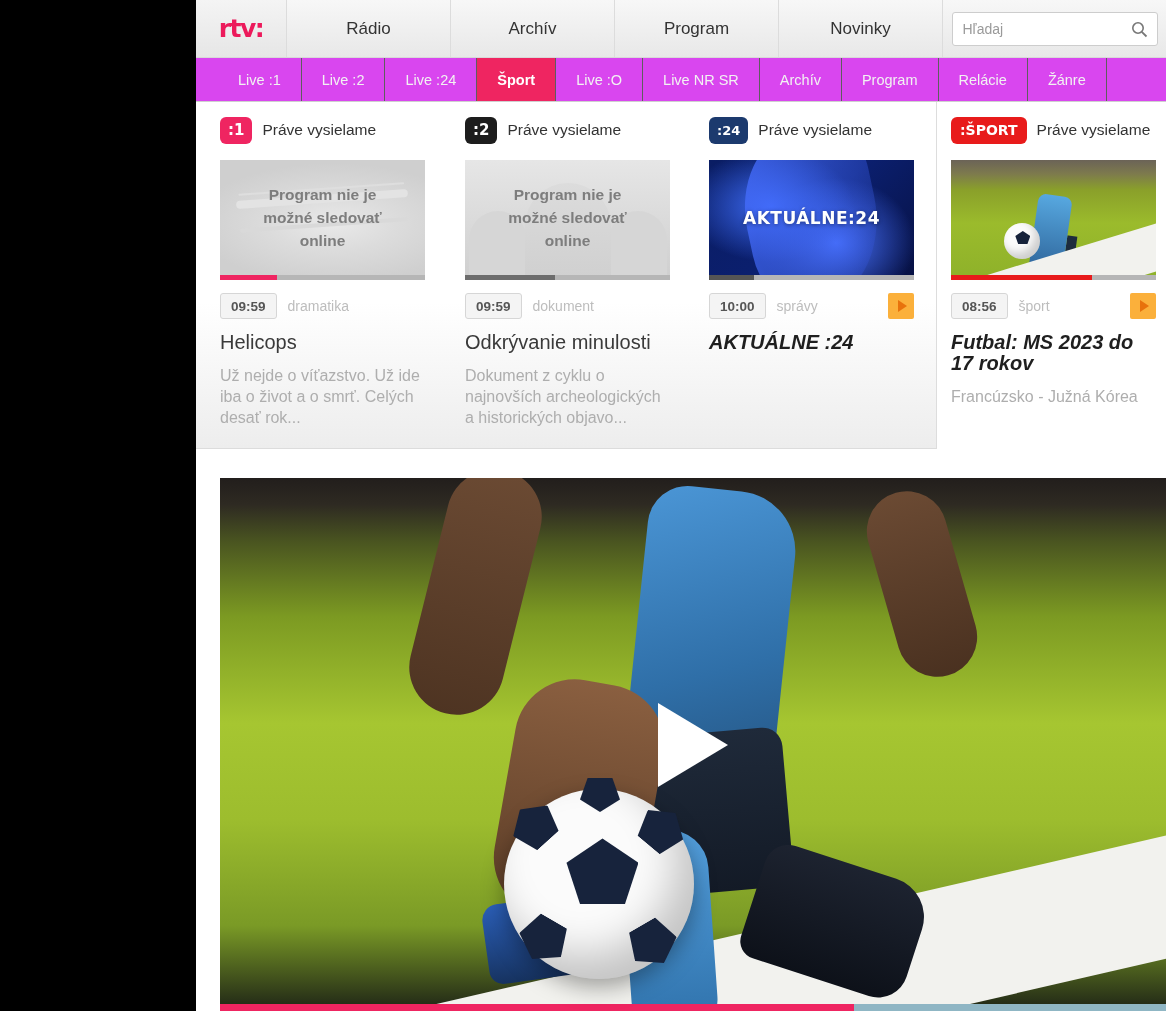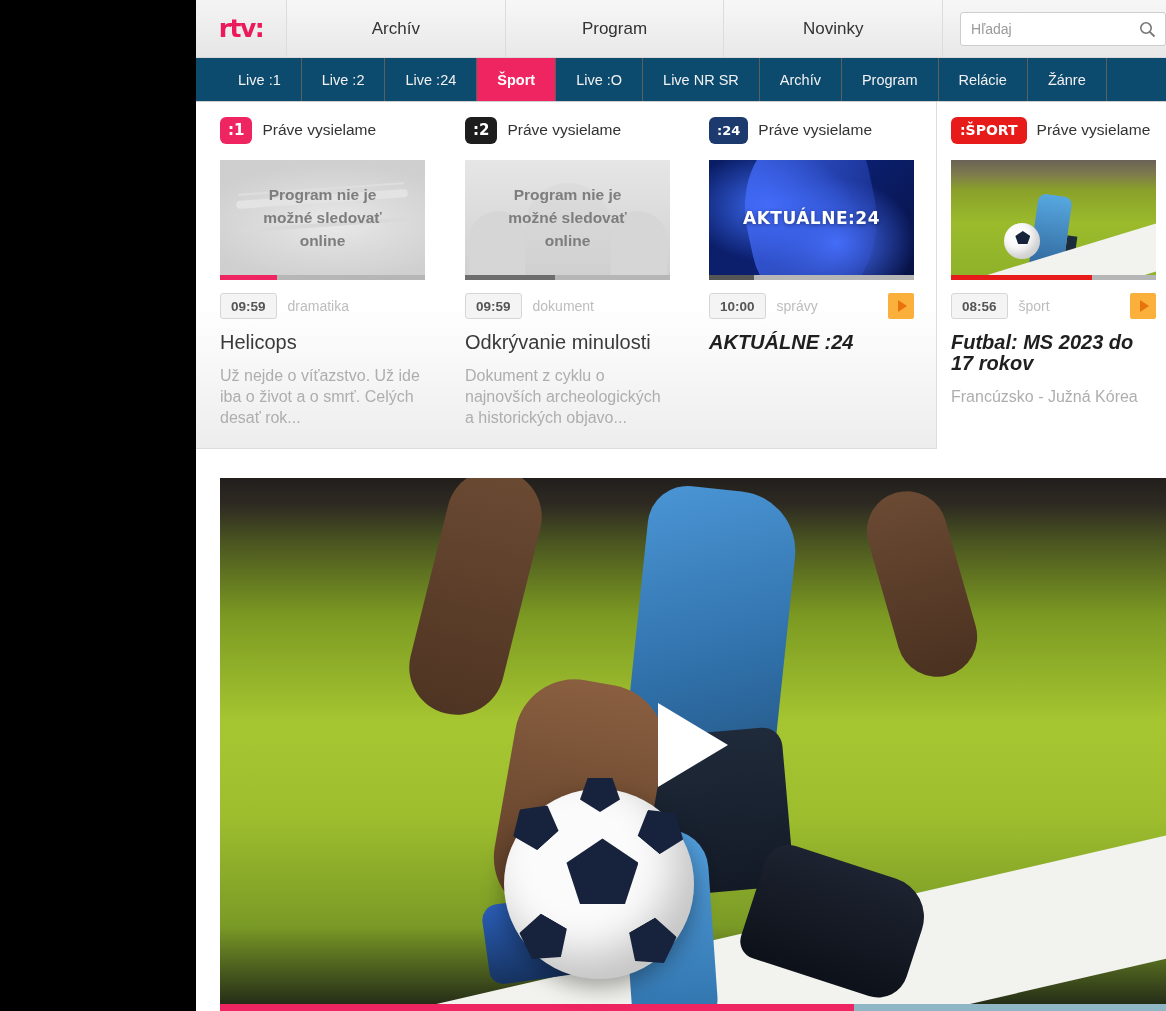--- a/index.html
+++ b/index.html
@@ -38,40 +38,40 @@
     font-size: 17px; color: #333;
     border-left: 1px solid #dcdcdc;
     background: linear-gradient(#f7f7f7, #e8e8e8);
     cursor: pointer;
   }
   .topnav-item.active {
     background: #4a4a4a; color: #fff; font-weight: bold;
     border-left: 1px solid #4a4a4a;
   }
   .search-cell {
-    width: 224px; display: flex; align-items: center; justify-content: flex-end;
+    width: 224px; display: flex; align-items: center; justify-content: center;
     background: linear-gradient(#f7f7f7, #e8e8e8);
     border-left: 1px solid #dcdcdc;
   }
   .search-box {
     position: relative; width: 206px; height: 34px;
     background: #fff; border: 1px solid #cdcdcd; border-radius: 3px;
     display: flex; align-items: center;
   }
   .search-box input {
     border: 0; outline: none; background: transparent;
     font-size: 14px; color: #444; padding: 0 30px 0 10px; width: 100%;
     font-family: "Liberation Sans", sans-serif;
   }
   .search-box input::placeholder { color: #9a9a9a; }
   .search-icon { position: absolute; right: 9px; top: 8px; color: #777; }
 
   
   .subnav {
-    height: 44px; width: 100%; background: #0c4a6e;
+    height: 44px; width: 100%; background: #d946ef;
     display: flex; align-items: stretch;
     border-bottom: 1px solid #cfcfcf;
   }
   .subnav-pad { width: 22px; }
   .subnav-item {
     display: flex; align-items: center; justify-content: center;
     padding: 0 20px; font-size: 14.5px; color: #f2f2f2;
     border-right: 1px solid #5e5e5e; cursor: pointer; white-space: nowrap;
   }
   .subnav-item:first-of-type { border-left: 1px solid #5e5e5e; }
@@ -295,20 +295,23 @@
 </head>
 <body>
 
 <div id="root">
 
   <div class="site">
 
     <div class="topnav">
       <div class="logo-cell">
         <span class="logo-text">rtv:</span>
+      </div>
+      <div class="topnav-item">
+        <span>Rádio</span>
       </div>
       <div class="topnav-item">
         <span>Archív</span>
       </div>
       <div class="topnav-item">
         <span>Program</span>
       </div>
       <div class="topnav-item">
         <span>Novinky</span>
       </div>

